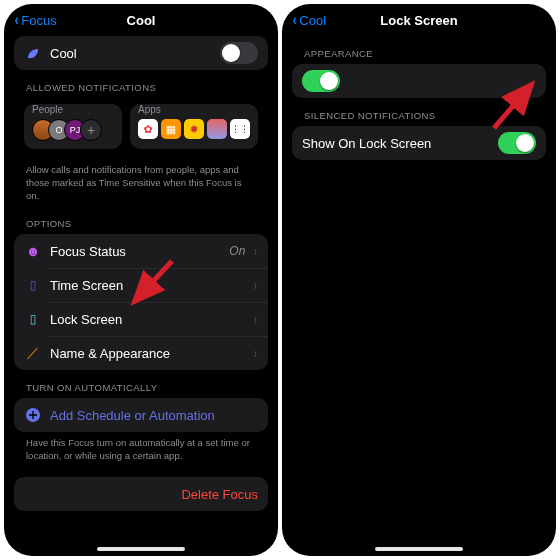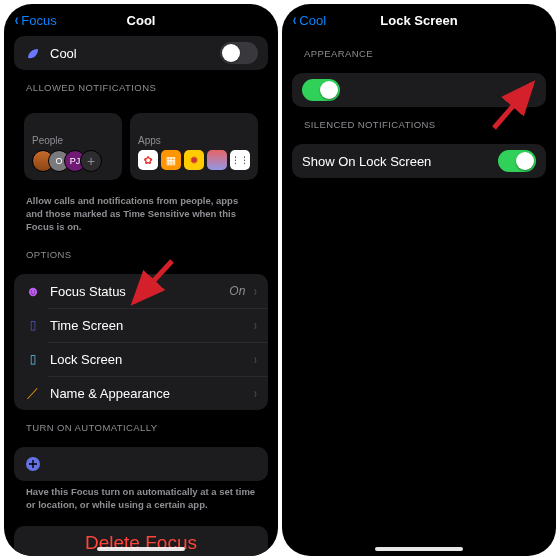--- a/index.html
+++ b/index.html
@@ -61,45 +61,44 @@
   .row-icon {
     width: 18px; height: 18px;
     display: flex; align-items: center; justify-content: center;
     font-size: 14px; flex: 0 0 18px;
   }
   .row-label { flex: 1; font-size: 13px; color: #fff; }
   .row-value { color: #8e8e93; font-size: 12px; font-style: italic; }
   .chev-r { color: #5a5a5e; font-size: 14px; transform: scaleX(.6); }
   .section-header {
     font-size: 9.5px; color: #8e8e93; letter-spacing: .4px;
-    padding: 12px 12px 14px;
+    padding: 12px 12px 5px;
   }
   .section-footer {
     font-size: 9.5px; color: #8e8e93; line-height: 1.35;
     padding: 5px 12px 4px;
-    font-weight: bold;
   }
   .toggle {
     width: 38px; height: 22px; border-radius: 11px;
     background: #39393d; position: relative; flex: 0 0 38px;
   }
   .toggle.on { background: #30d158; }
   .toggle .knob {
     position: absolute; top: 2px; left: 2px;
     width: 18px; height: 18px; border-radius: 50%;
     background: #fff;
     box-shadow: 0 1px 2px rgba(0,0,0,.4);
   }
   .toggle.on .knob { left: 18px; }
   .people-apps {
     display: flex; gap: 8px; padding: 6px 10px 10px;
   }
   .tile {
     flex: 1; background: #1c1c1e; border-radius: 10px;
-    padding: 22px 8px 8px;
+    padding: 0 8px 8px;
   }
   .tile-title { font-size: 10px; color: #8e8e93; margin-bottom: 4px; }
   .avatars { display: flex; align-items: center; }
   .av {
     width: 22px; height: 22px; border-radius: 50%;
     background: #555; border: 1.5px solid #000;
     margin-left: -6px; display: flex; align-items: center; justify-content: center;
     font-size: 9px; color: #fff; overflow: hidden;
   }
   .av:first-child { margin-left: 0; }
@@ -112,22 +111,22 @@
     width: 20px; height: 20px; border-radius: 5px;
     display: flex; align-items: center; justify-content: center;
     font-size: 11px;
   }
   .app1 { background: #fff; color: #e33; }
   .app2 { background: #ff9500; color: #fff; }
   .app3 { background: #ffcc00; color: #c33; }
   .app4 { background: linear-gradient(#e66465,#9198e5); }
   .app5 { background: #fff; color: #000; font-size: 9px; }
   .delete-row {
-    color: #ff453a; text-align: center; font-size: 19px;
-    justify-content: center;
+    color: #ff453a; text-align: center; font-size: 13px;
+    justify-content: flex-end;
   }
   .add-row { color: #6472e6; }
   .add-row .row-icon { color: #6472e6; }
   .home-indicator {
     position: absolute; bottom: 5px; left: 50%; transform: translateX(-50%);
     width: 88px; height: 4px; border-radius: 2px; background: #fff; opacity: .9;
   }
   .leaf-icon { color: #6a78ff; font-size: 14px; }
   .icon-focus   { color: #bf5af2; }
   .icon-home    { color: #5856d6; font-size: 12px; }
@@ -214,20 +213,21 @@
 
     <div class="section-header">TURN ON AUTOMATICALLY</div>
     <div class="card">
       <div class="row add-row">
         <span class="row-icon">
           <svg width="16" height="16" viewBox="0 0 16 16">
               <circle cx="8" cy="8" r="7" fill="#6472e6"></circle>
               <path d="M8 4v8M4 8h8" stroke="#000" stroke-width="1.4"></path>
             </svg>
         </span>
+        <span class="row-label" style="color:#6472e6">Add Schedule or Automation</span>
       </div>
     </div>
     <div class="section-footer">Have this Focus turn on automatically at a set time or location, or while using a certain app.</div>
 
     <div class="card" style="margin-top:10px">
       <div class="row delete-row">
         <span>Delete Focus</span>
       </div>
     </div>
   </div>

